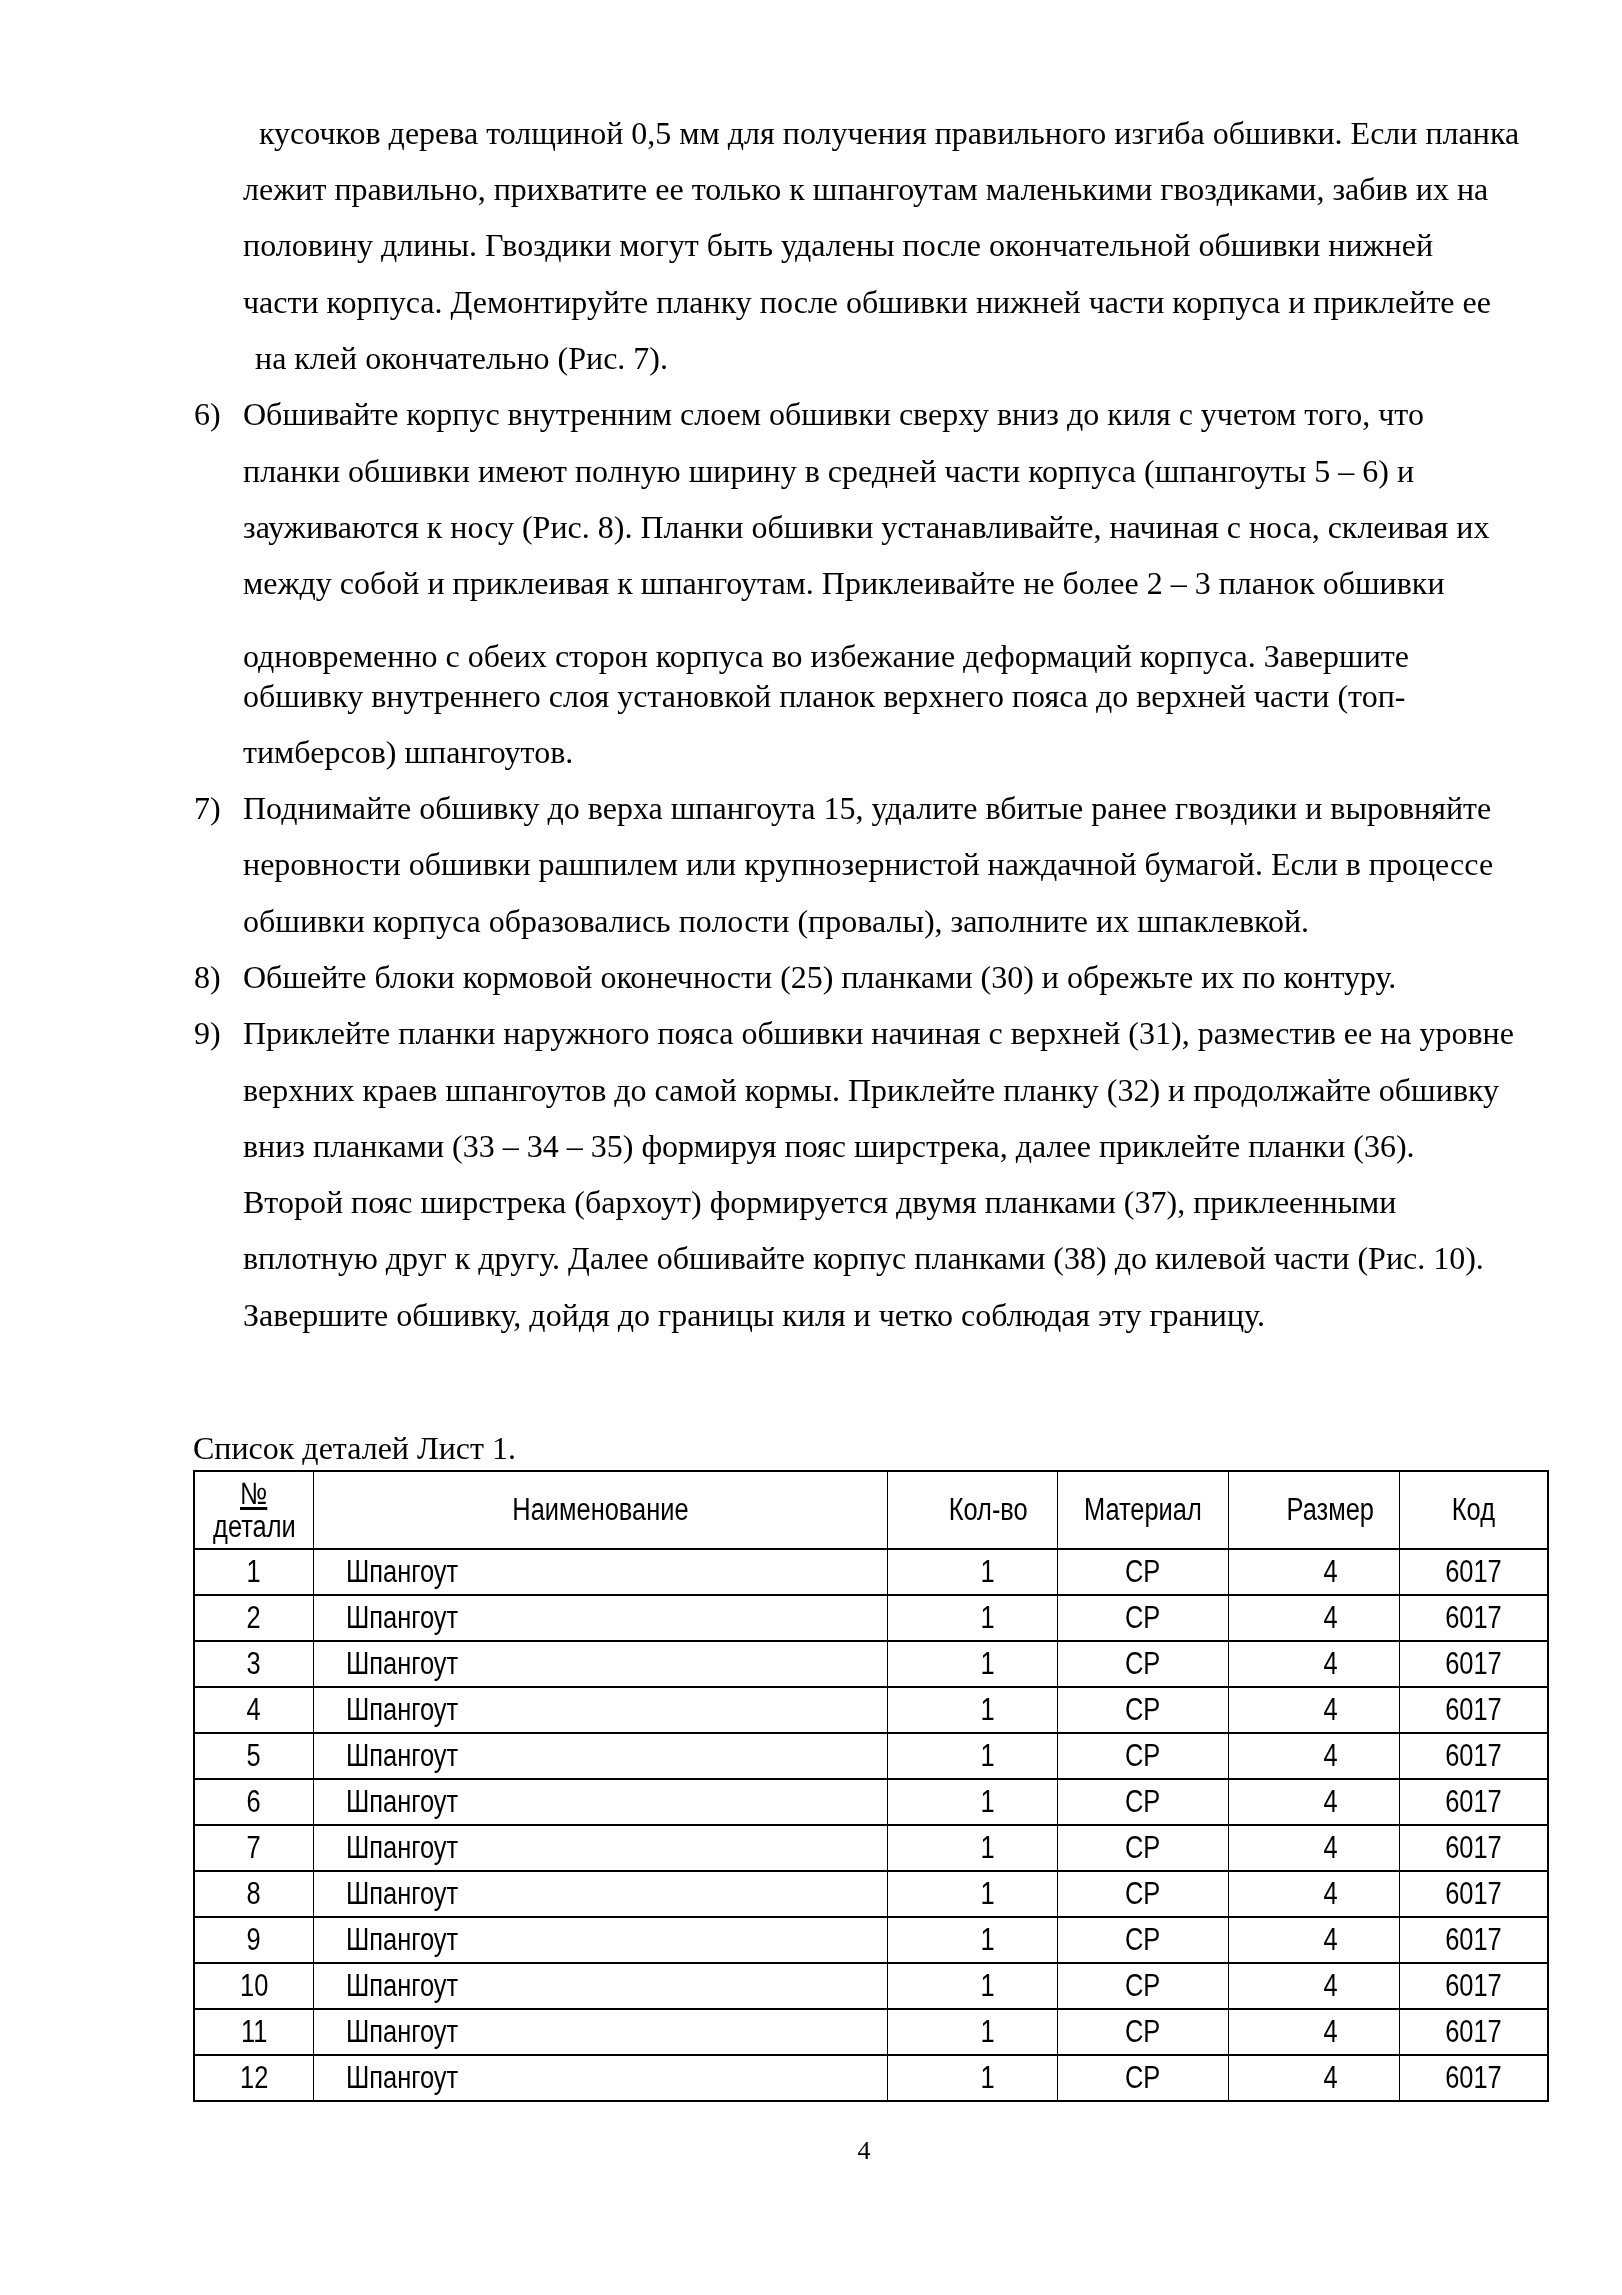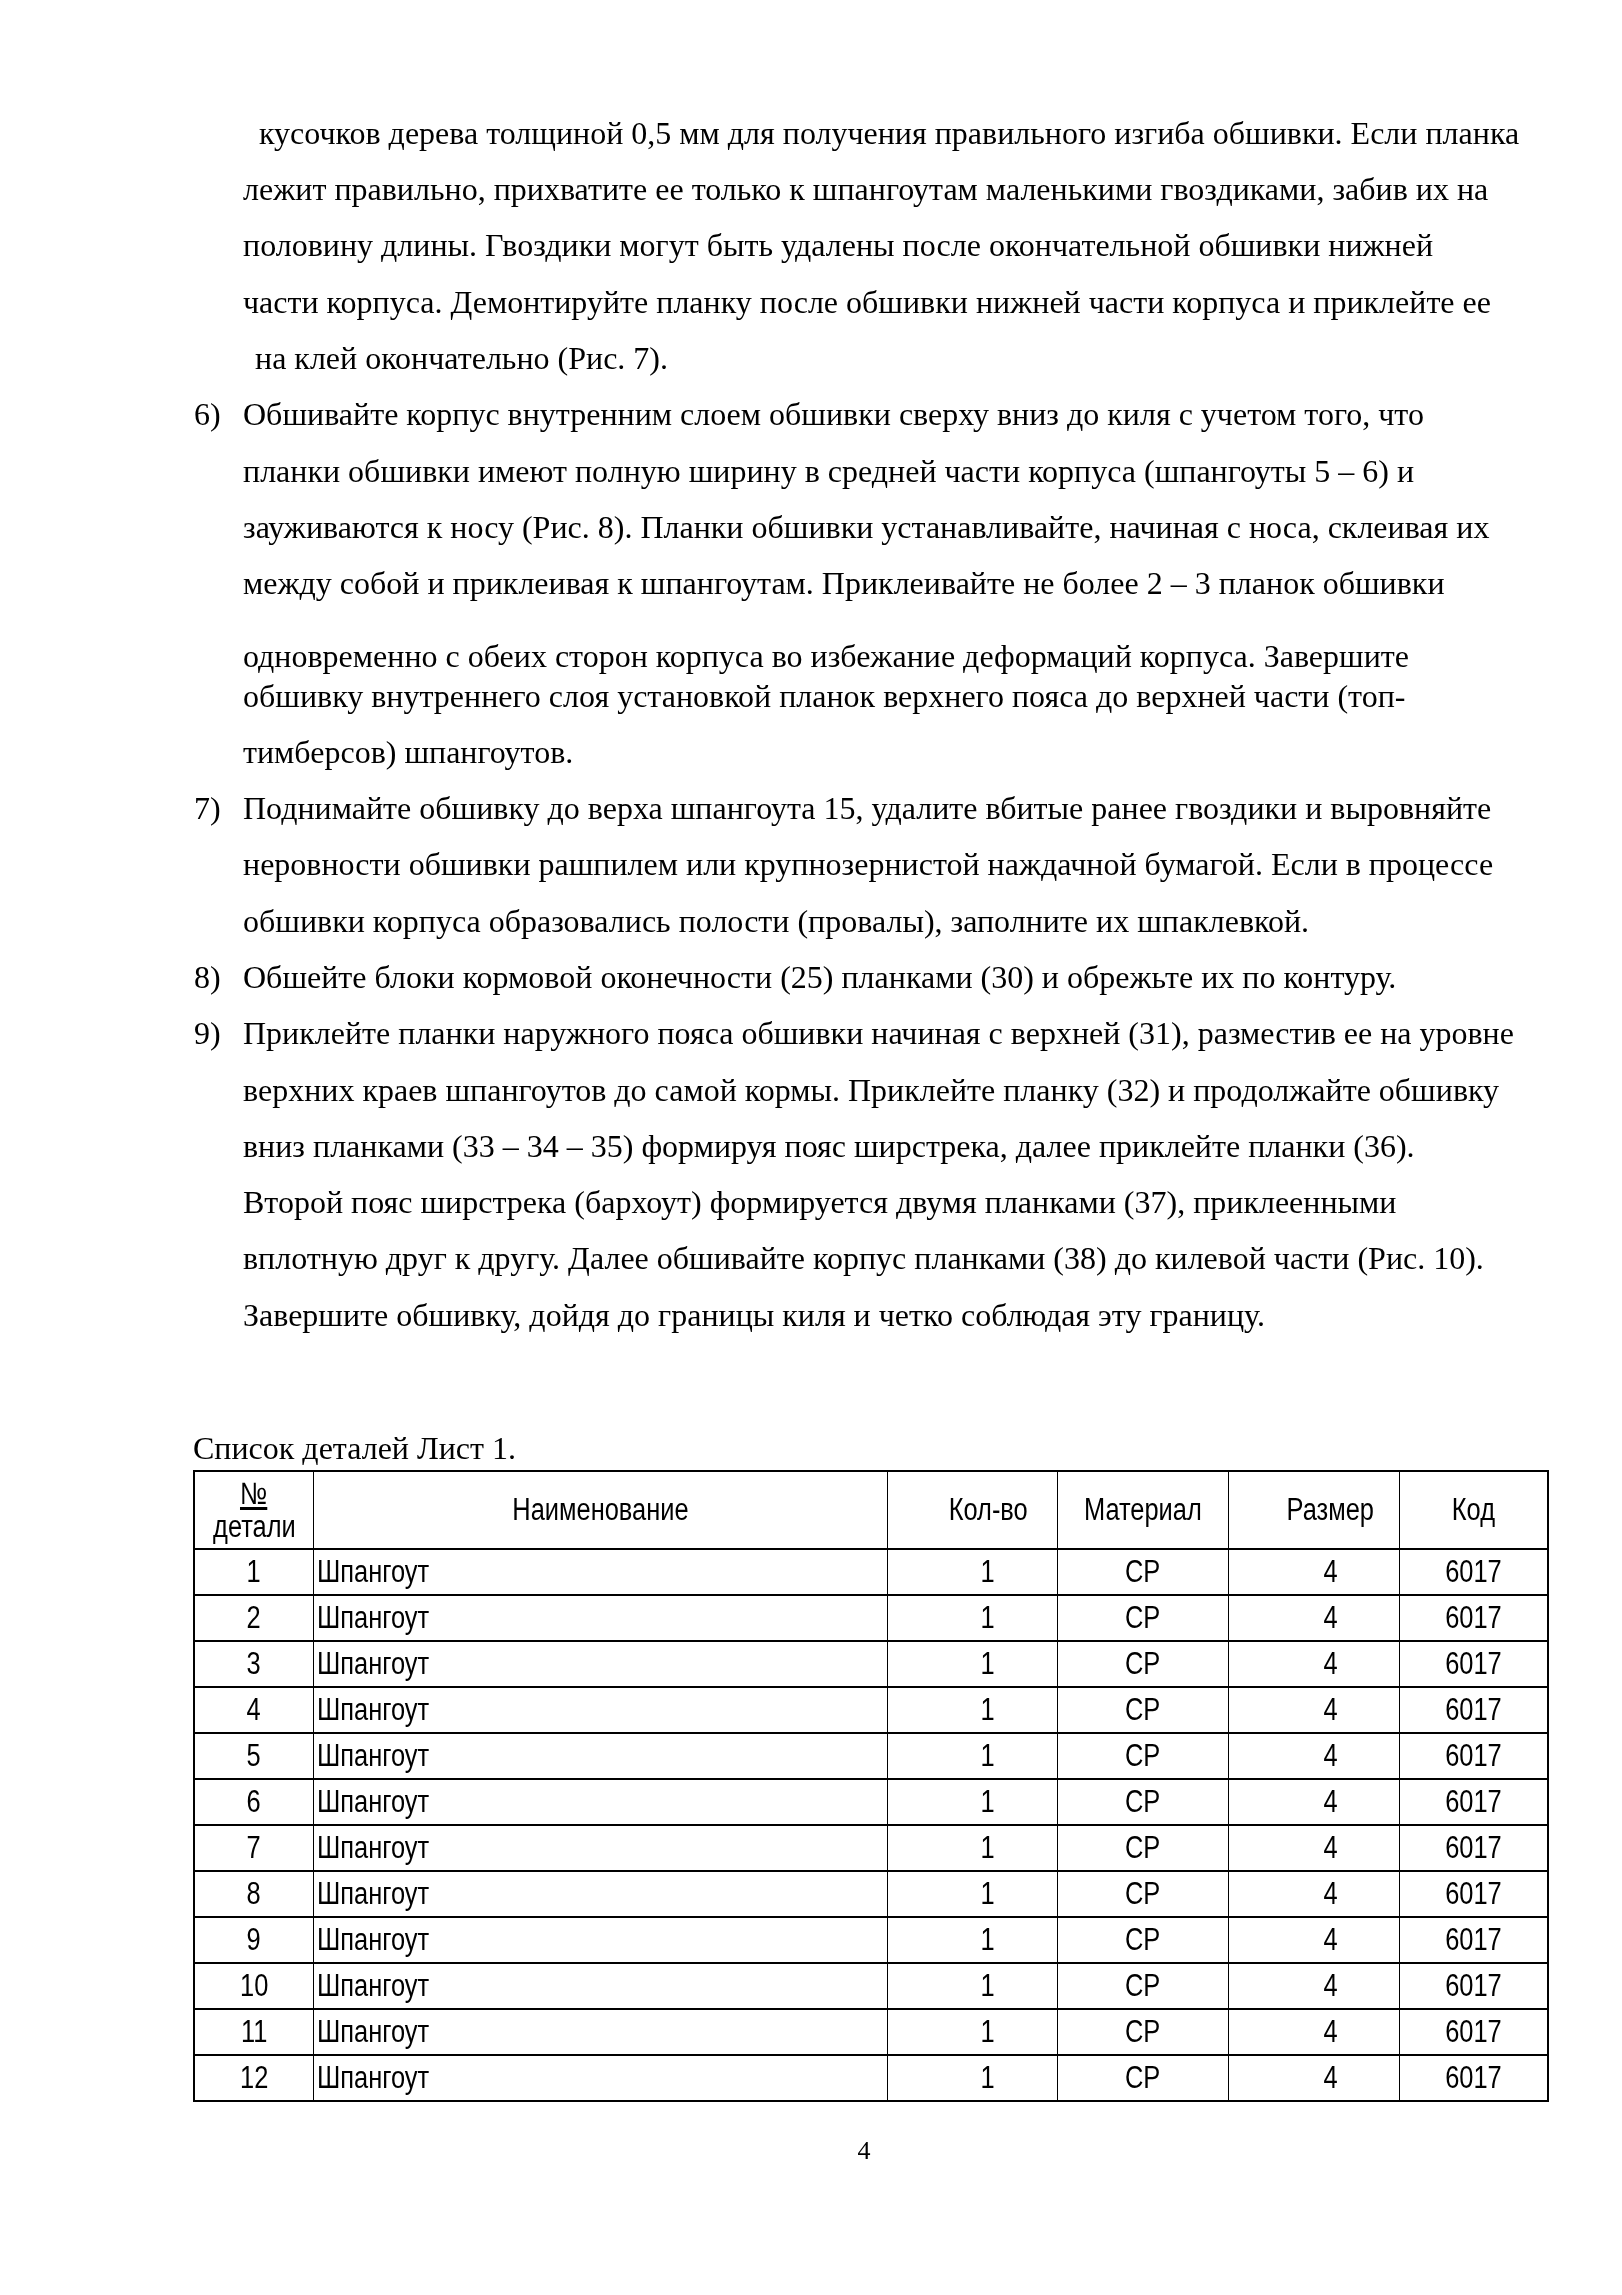--- a/index.html
+++ b/index.html
@@ -78,21 +78,21 @@
     font-size: 31px;
     line-height: 34px;
   }
   .cell:first-child { border-left: none; }
   .cell .t {
     display: inline-block;
     transform: scaleX(0.82);
     transform-origin: center center;
     white-space: nowrap;
   }
-  .cell.left { justify-content: flex-start; padding-left: 3px; }
+  .cell.left { justify-content: flex-start; padding-left: 32px; }
   .cell.left .t { transform-origin: left center; }
   .c-num  { width: 118px; }
   .c-name { width: 574px; }
   .c-qty  { width: 170px; padding-left: 31px; }
   .c-mat  { width: 171px; }
   .c-size { width: 171px; padding-left: 33px; }
   .c-code { width: 147px; }
   .hdr-stack {
     display: flex;
     flex-direction: column;

